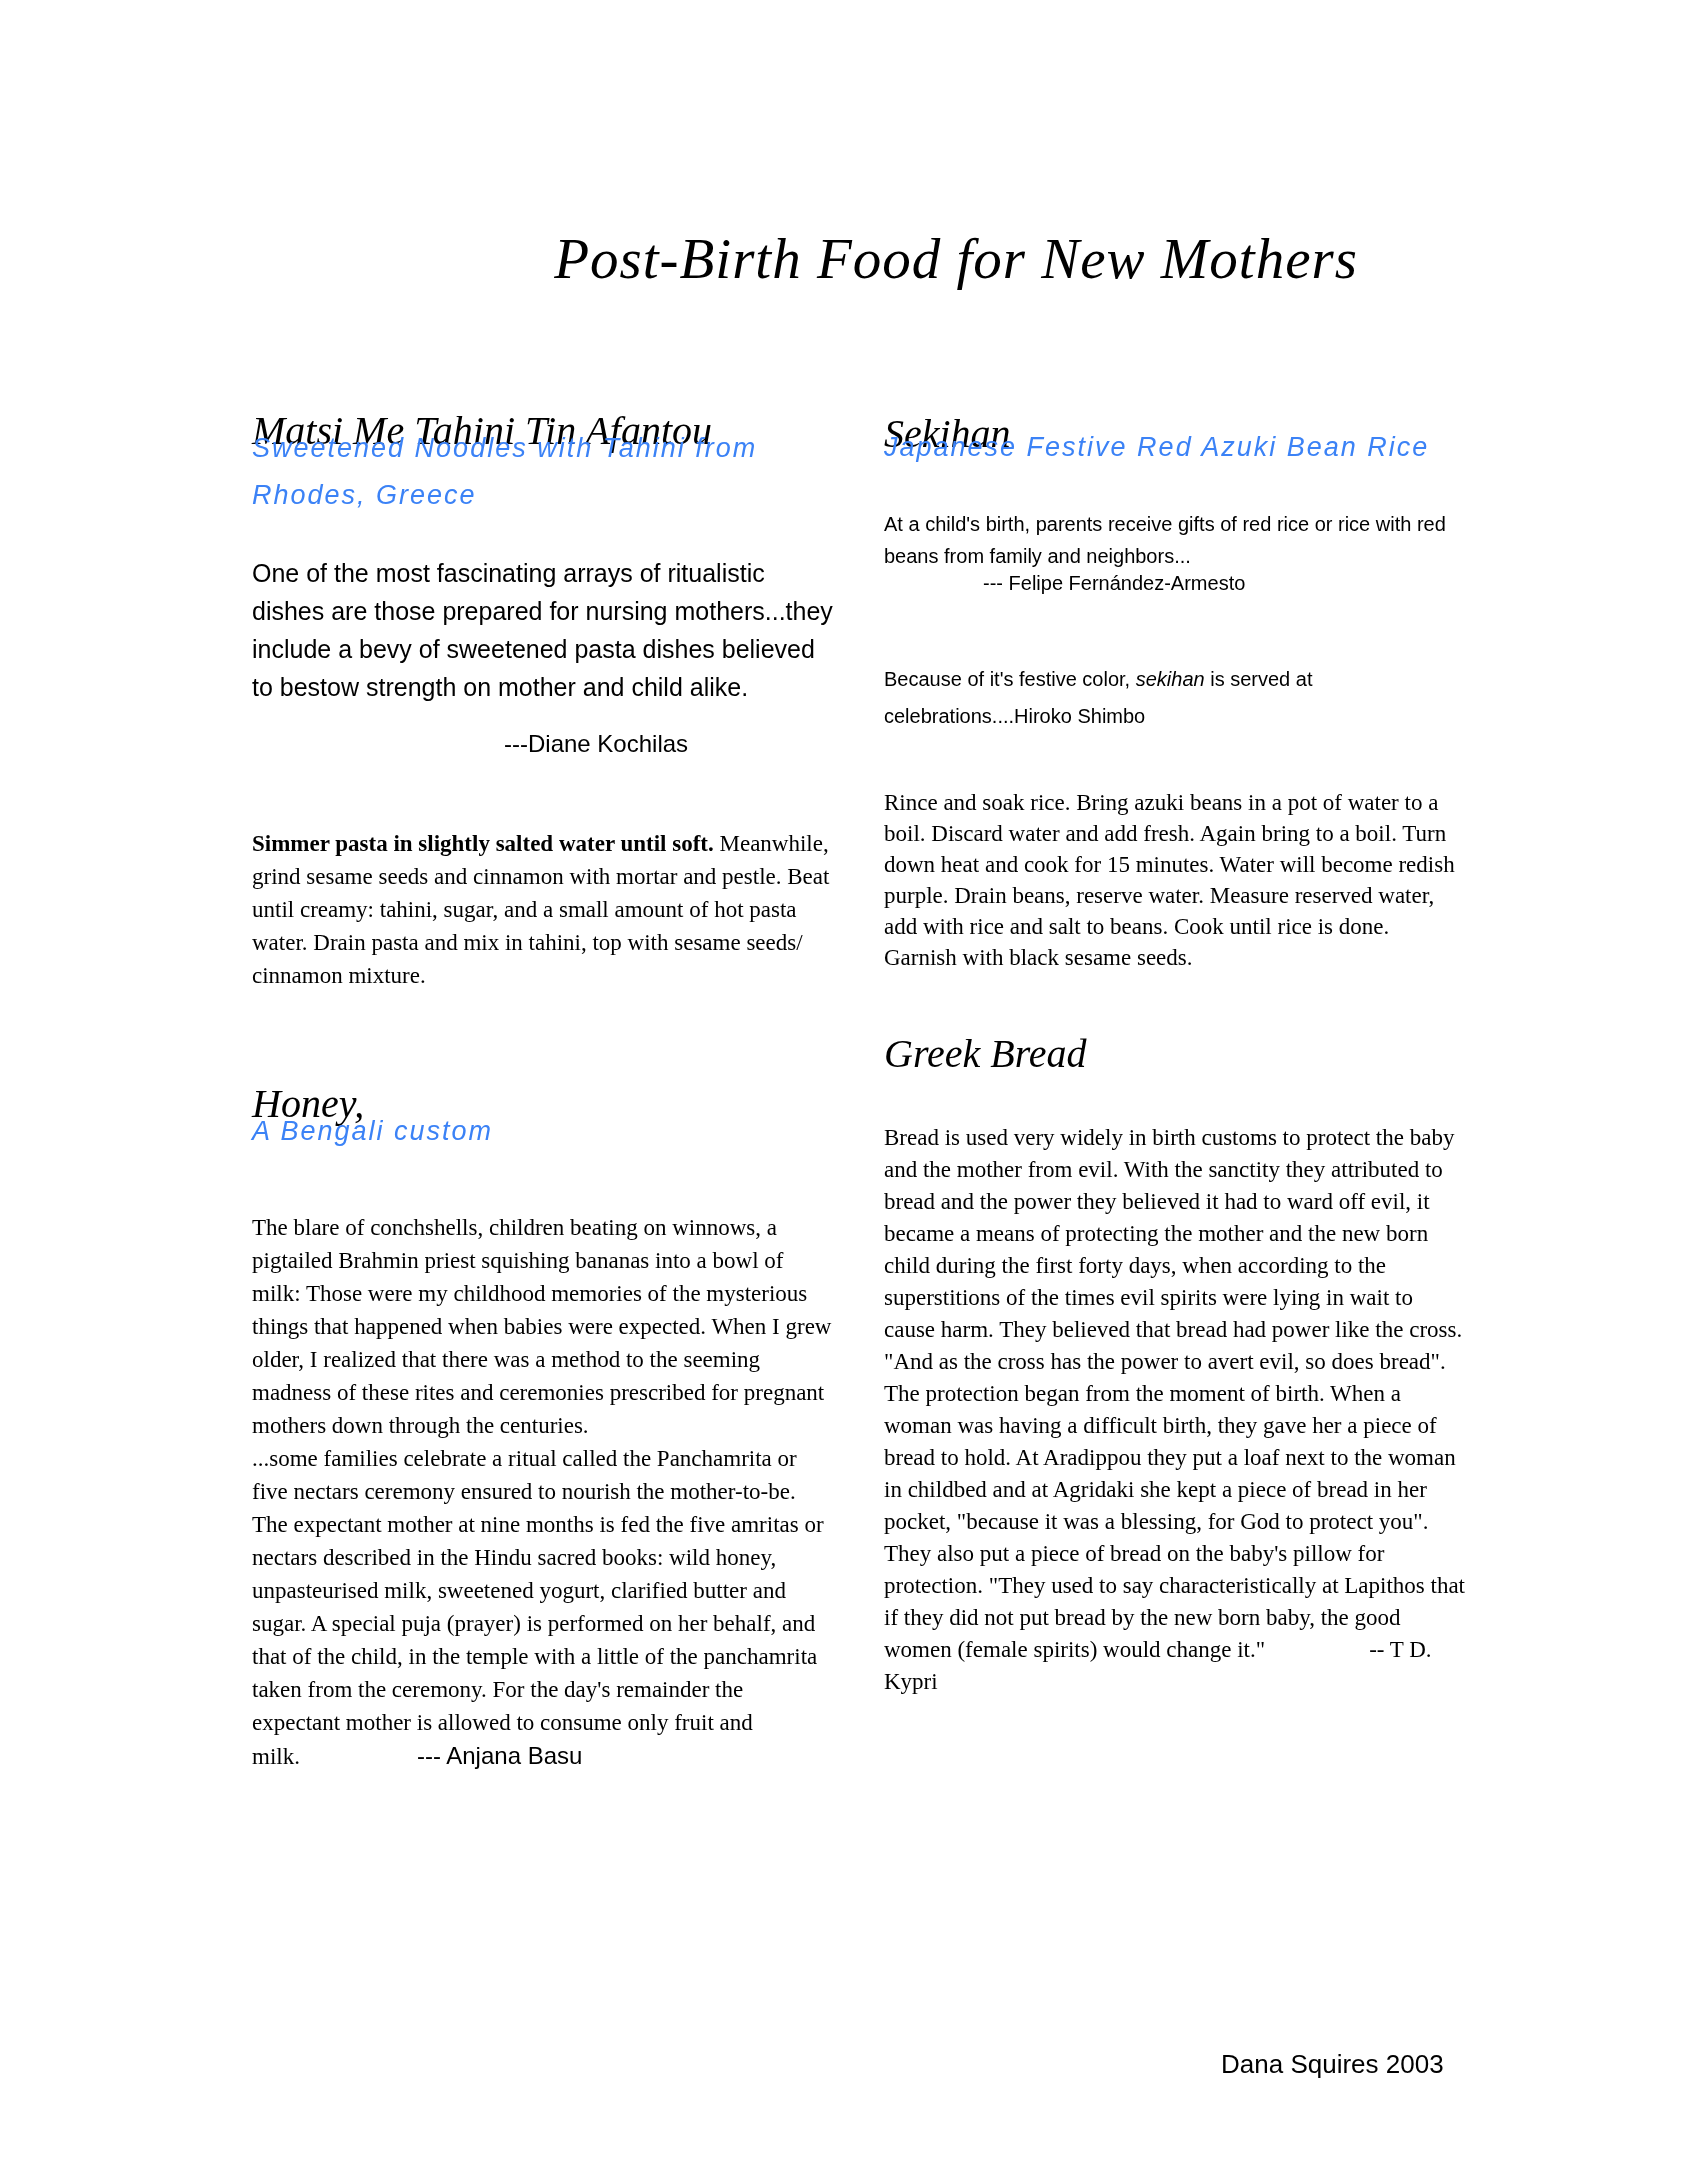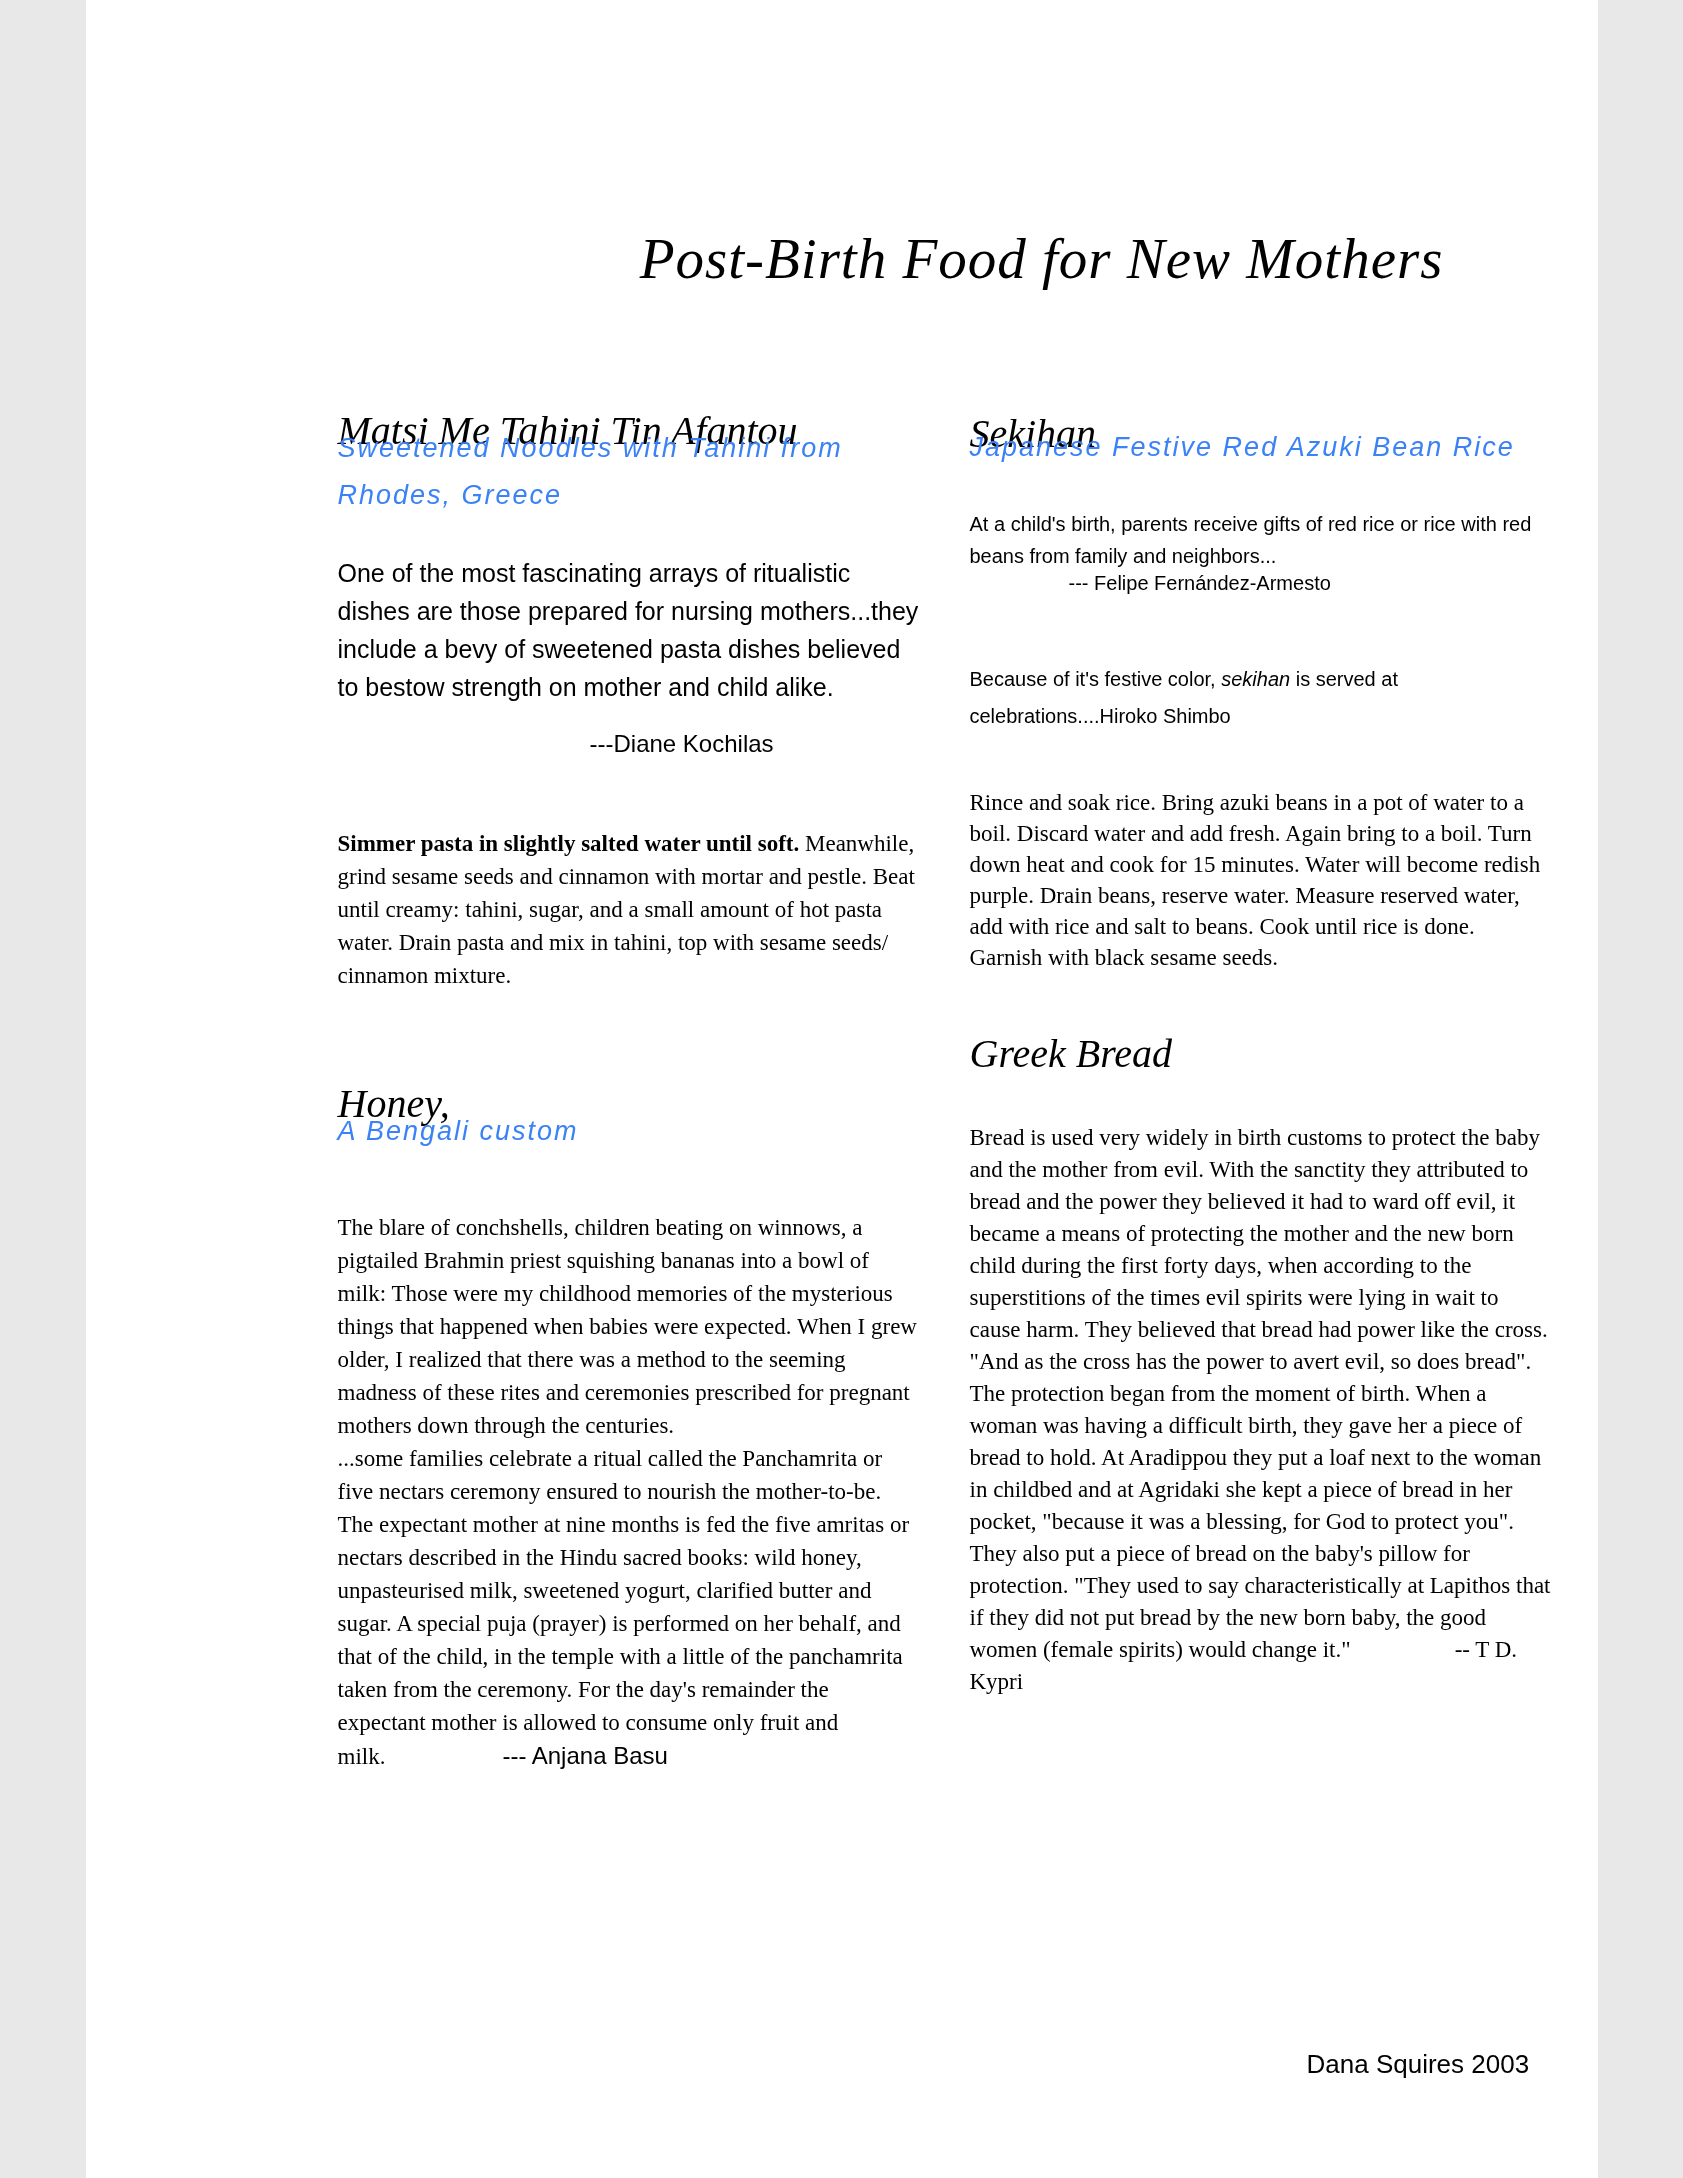--- a/index.html
+++ b/index.html
@@ -1,18 +1,18 @@
 <!DOCTYPE html>
 <html><head>
 <meta charset="utf-8">
 <style>
   html,body{margin:0;padding:0;background:#e8e8e8;}
   .page{
     position:relative;
-    width:1512px;height:2178px;
+    width:1683px;height:2178px;
     margin:0 auto;
     background:#ffffff;
     color:#000000;
     overflow:hidden;
     font-family:"Liberation Serif", serif;
   }
   
   .title{
     position:absolute; top:186px; left:446px; width:1020px;
     text-align:center;

